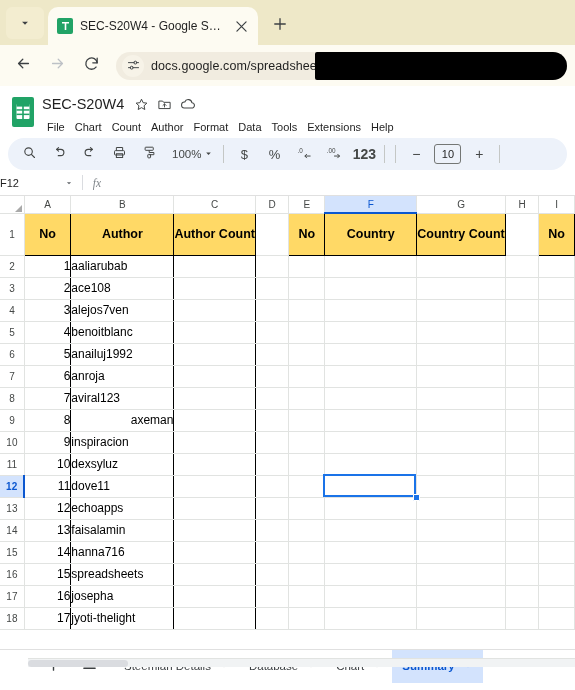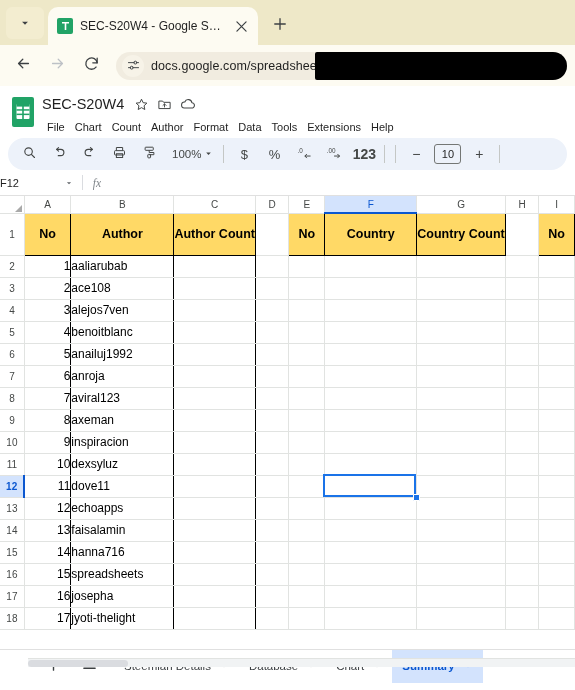--- a/index.html
+++ b/index.html
@@ -562,21 +562,21 @@
           <td class="cell "></td>
           <td class="cell "></td>
           <td class="cell "></td>
           <td class="cell "></td>
           <td class="cell "></td>
           <td class="cell "></td>
         </tr>
         <tr style="height: 22px;">
           <td class="rowhead">9</td>
           <td class="cell num" style="border-left: 1px solid rgb(0, 0, 0); border-right: 1px solid rgb(0, 0, 0);">8</td>
-          <td class="cell " style="border-right: 1px solid rgb(0, 0, 0);">axeman</td>
+          <td class="cell " style="border-right: 1px solid rgb(0, 0, 0); text-align: right;">axeman</td>
           <td class="cell " style="border-right: 1px solid rgb(0, 0, 0);"></td>
           <td class="cell "></td>
           <td class="cell "></td>
           <td class="cell "></td>
           <td class="cell "></td>
           <td class="cell "></td>
           <td class="cell "></td>
         </tr>
         <tr style="height: 22px;">
           <td class="rowhead">10</td>

